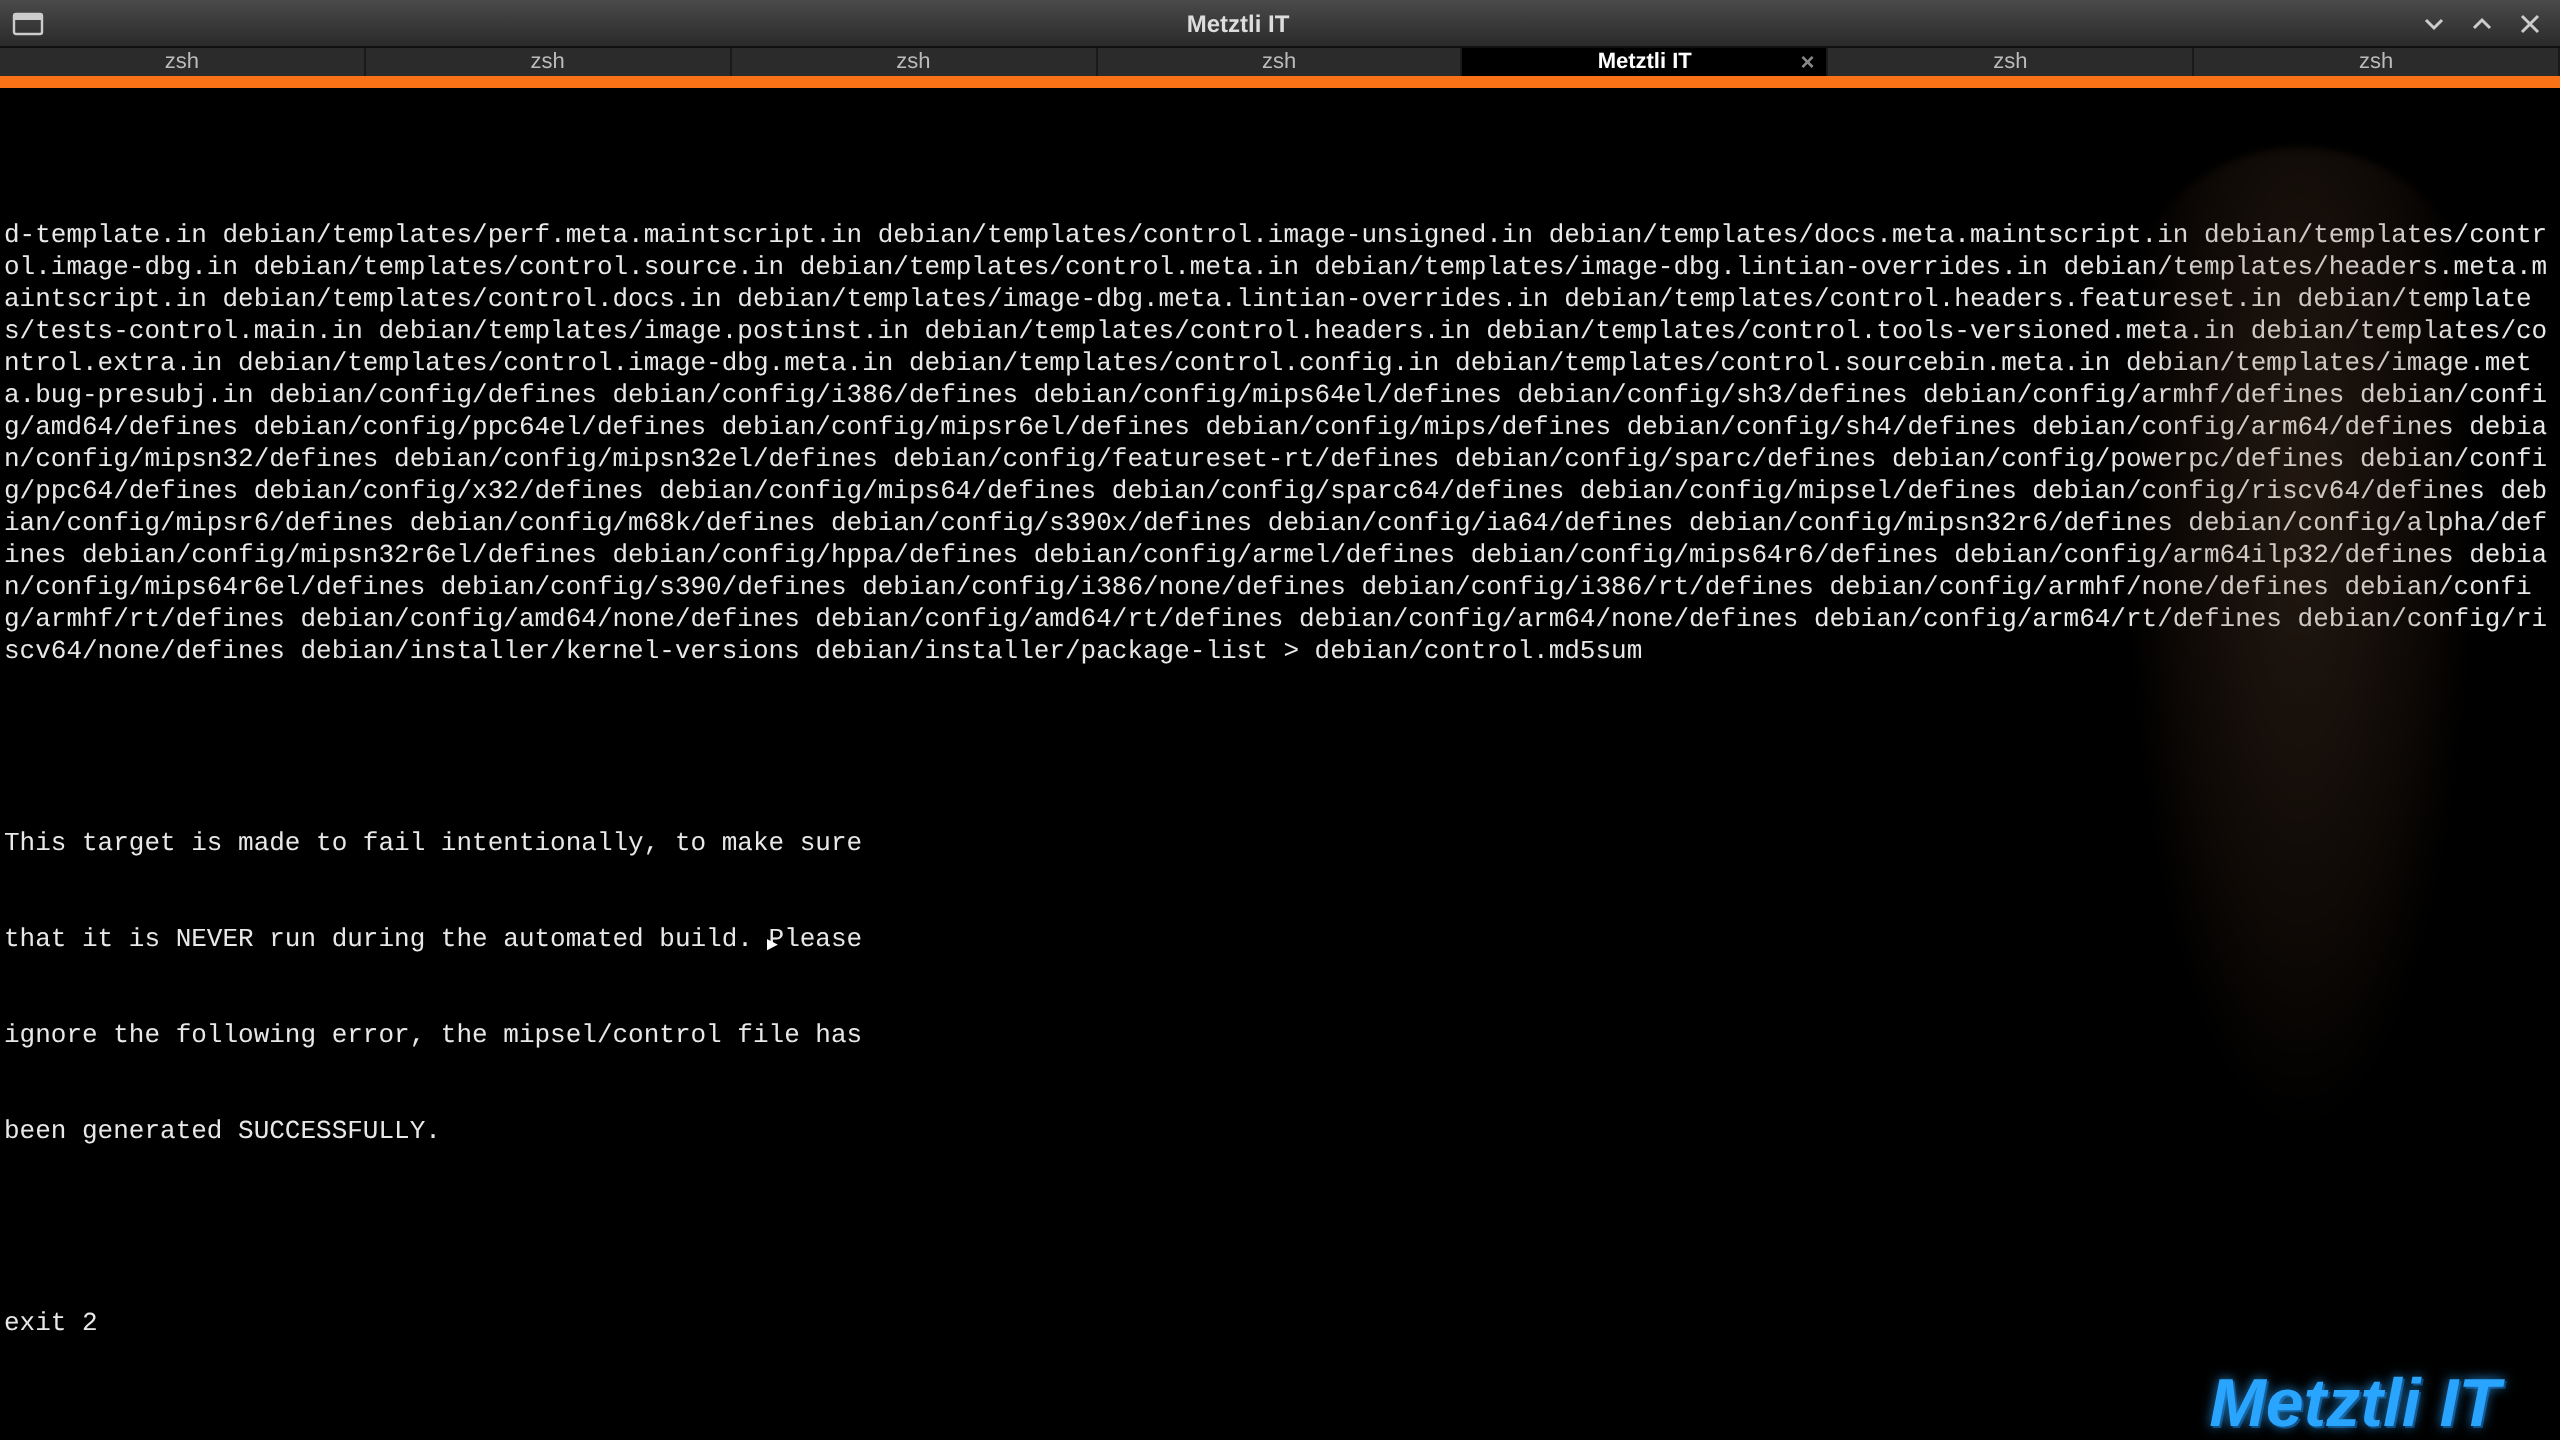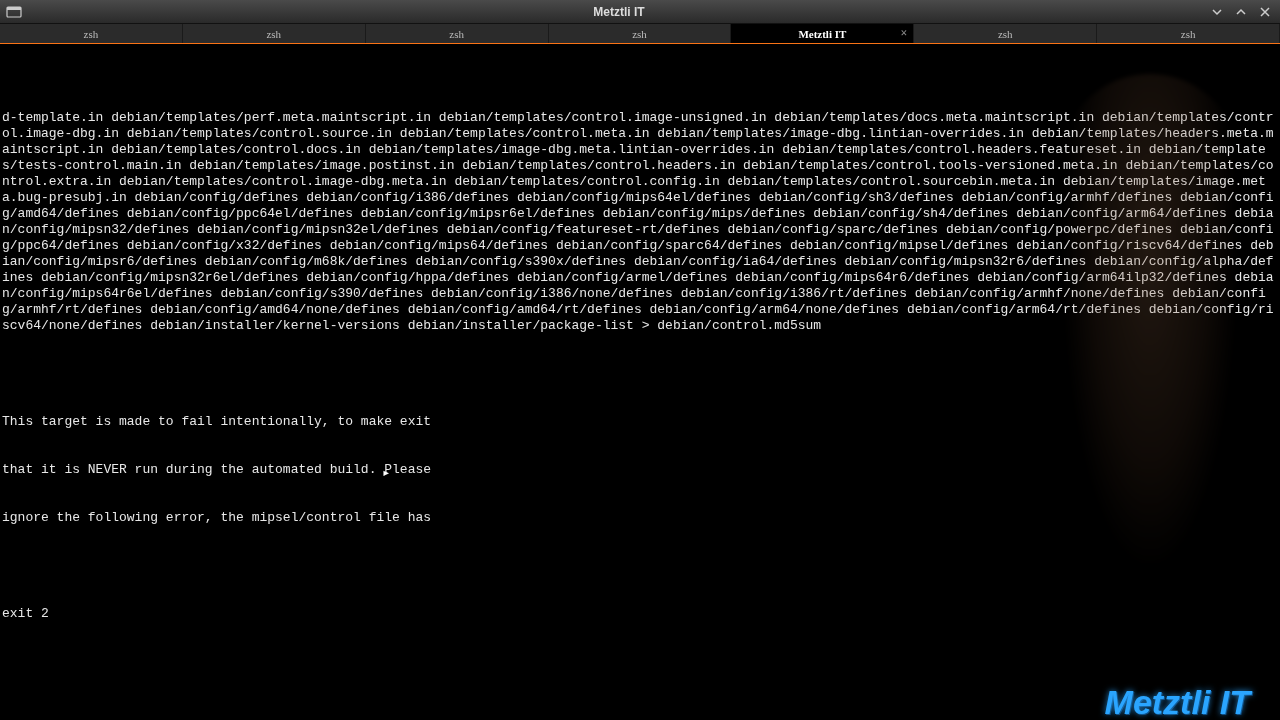--- a/index.html
+++ b/index.html
@@ -33,22 +33,22 @@
     width: 18px; height: 14px;
     display: inline-flex; align-items: center; justify-content: center;
     cursor: pointer; color: #ccc;
   }
   .win-btn svg { width: 10px; height: 10px; }
 
   .tabbar {
     height: 20px;
     background: #f9a8d4;
     display: flex;
-    border-bottom: 1px solid #f97316;
-    font-family: Liberation Serif, serif;
+    border-bottom: 6px solid #f97316;
+    font-family: Liberation Sans, sans-serif;
     font-size: 11px;
   }
   .tab {
     flex: 1;
     display: flex;
     align-items: center;
     justify-content: center;
     color: #bbb;
     border-right: 1px solid #1a1a1a;
     cursor: pointer;
@@ -171,23 +171,24 @@
     </div>
 </div>
 
 <div class="terminal-body">
   <div class="bg-figure">
     <div class="torso"></div>
   </div>
 
   <span class="term-line">d-template.in debian/templates/perf.meta.maintscript.in debian/templates/control.image-unsigned.in debian/templates/docs.meta.maintscript.in debian/templates/control.image-dbg.in debian/templates/control.source.in debian/templates/control.meta.in debian/templates/image-dbg.lintian-overrides.in debian/templates/headers.meta.maintscript.in debian/templates/control.docs.in debian/templates/image-dbg.meta.lintian-overrides.in debian/templates/control.headers.featureset.in debian/templates/tests-control.main.in debian/templates/image.postinst.in debian/templates/control.headers.in debian/templates/control.tools-versioned.meta.in debian/templates/control.extra.in debian/templates/control.image-dbg.meta.in debian/templates/control.config.in debian/templates/control.sourcebin.meta.in debian/templates/image.meta.bug-presubj.in debian/config/defines debian/config/i386/defines debian/config/mips64el/defines debian/config/sh3/defines debian/config/armhf/defines debian/config/amd64/defines debian/config/ppc64el/defines debian/config/mipsr6el/defines debian/config/mips/defines debian/config/sh4/defines debian/config/arm64/defines debian/config/mipsn32/defines debian/config/mipsn32el/defines debian/config/featureset-rt/defines debian/config/sparc/defines debian/config/powerpc/defines debian/config/ppc64/defines debian/config/x32/defines debian/config/mips64/defines debian/config/sparc64/defines debian/config/mipsel/defines debian/config/riscv64/defines debian/config/mipsr6/defines debian/config/m68k/defines debian/config/s390x/defines debian/config/ia64/defines debian/config/mipsn32r6/defines debian/config/alpha/defines debian/config/mipsn32r6el/defines debian/config/hppa/defines debian/config/armel/defines debian/config/mips64r6/defines debian/config/arm64ilp32/defines debian/config/mips64r6el/defines debian/config/s390/defines debian/config/i386/none/defines debian/config/i386/rt/defines debian/config/armhf/none/defines debian/config/armhf/rt/defines debian/config/amd64/none/defines debian/config/amd64/rt/defines debian/config/arm64/none/defines debian/config/arm64/rt/defines debian/config/riscv64/none/defines debian/installer/kernel-versions debian/installer/package-list &gt; debian/control.md5sum</span>
   <span class="term-line">&nbsp;</span>
-  <span class="term-line">This target is made to fail intentionally, to make exit</span>
+  <span class="term-line">This target is made to fail intentionally, to make sure</span>
   <span class="term-line">that it is NEVER run during the automated build. Please</span>
   <span class="term-line">ignore the following error, the mipsel/control file has</span>
+  <span class="term-line">been generated SUCCESSFULLY.</span>
   <span class="term-line">&nbsp;</span>
   <span class="term-line">exit 2</span>
   
   
   
   
   
   
   
   

